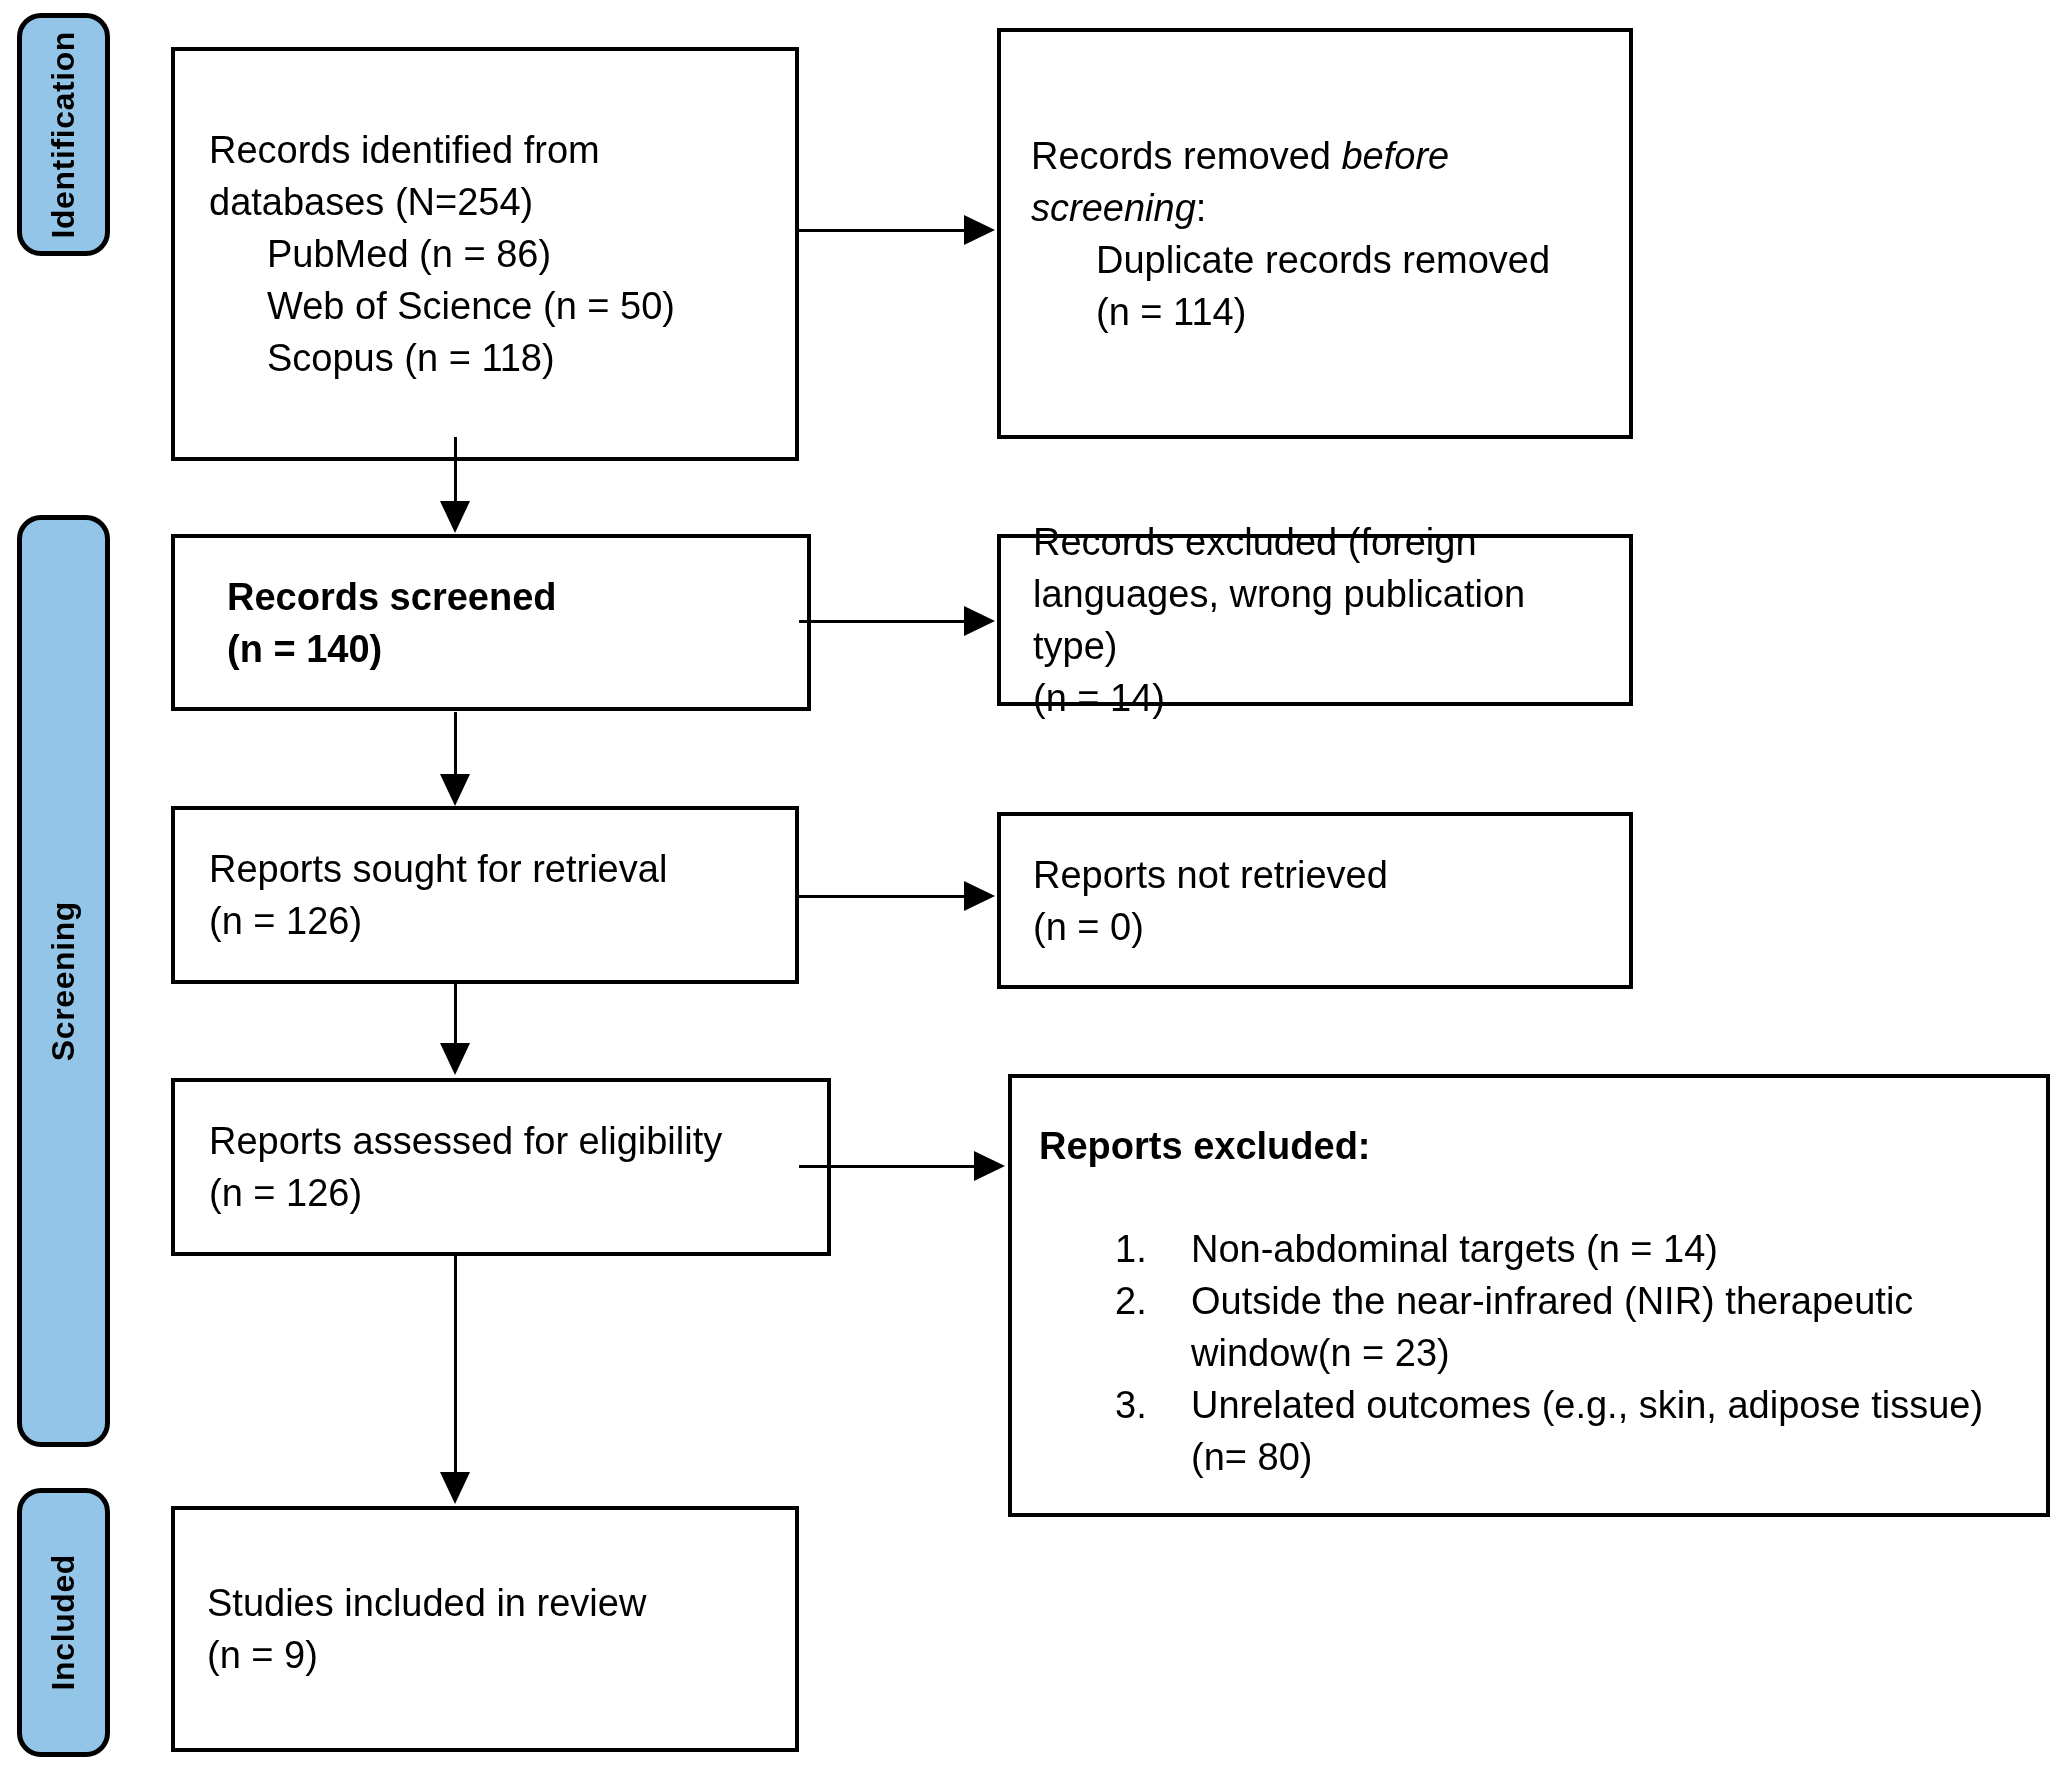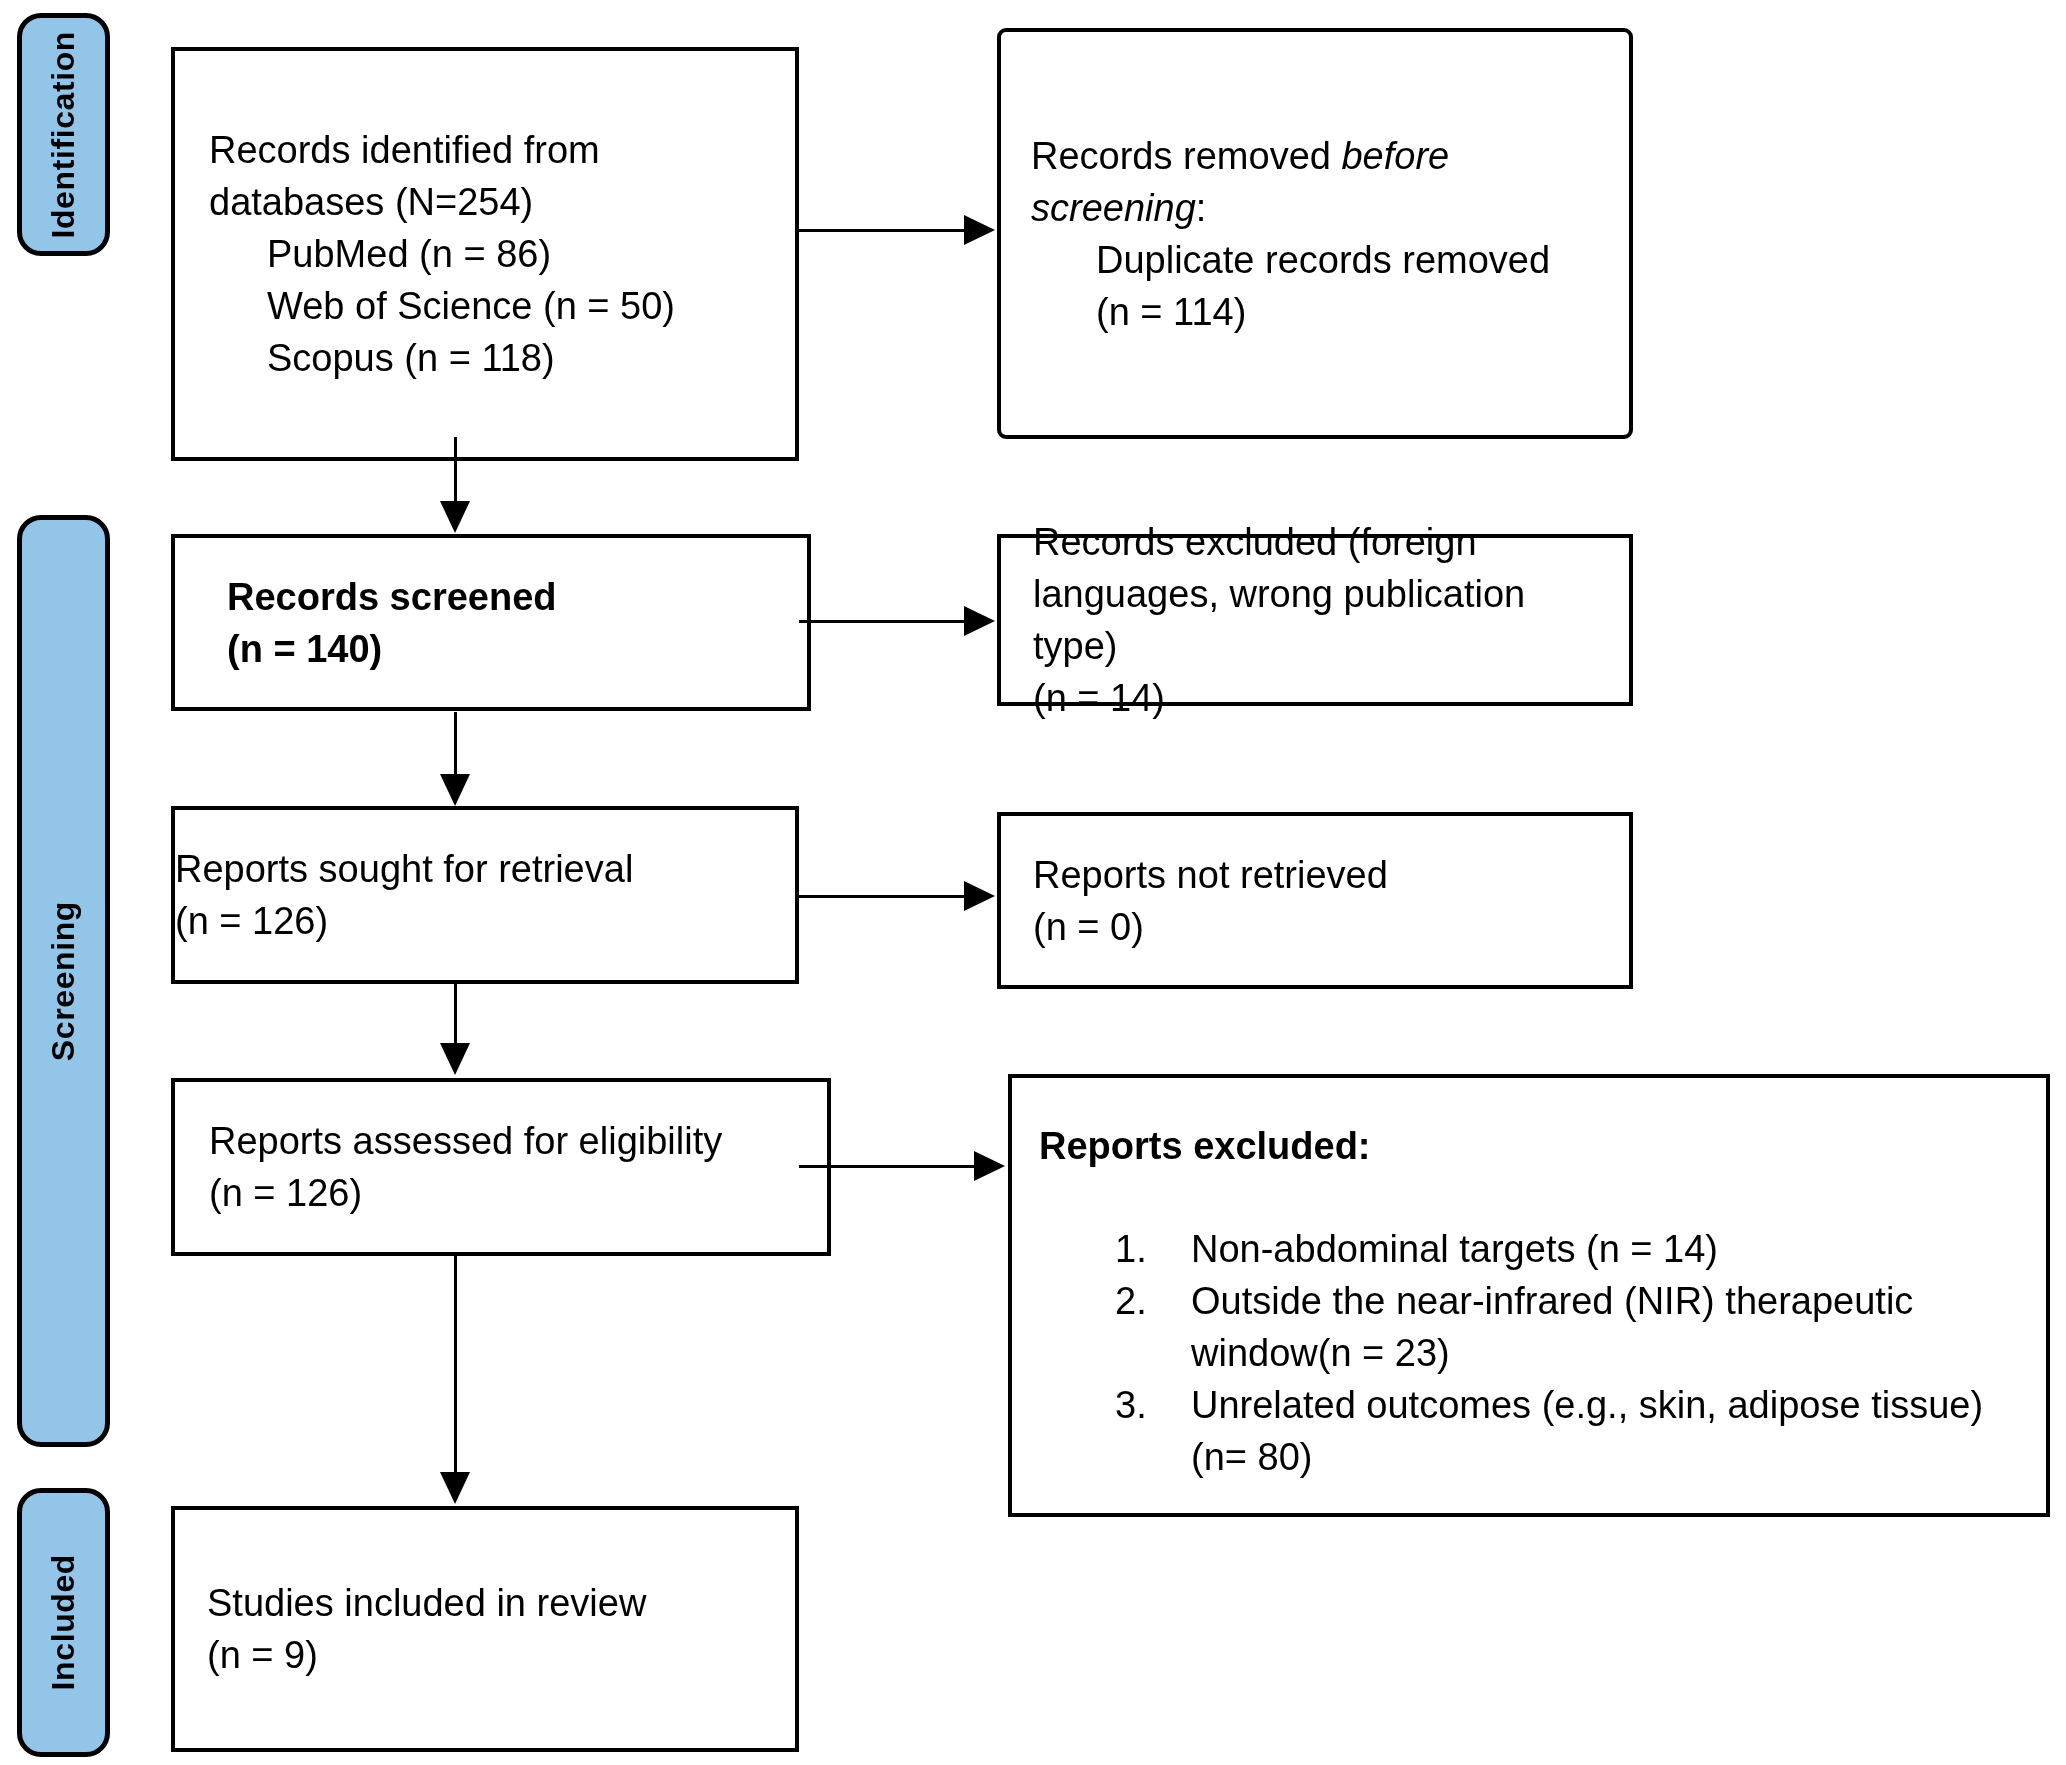--- a/index.html
+++ b/index.html
@@ -51,25 +51,25 @@
     flex-direction: column;
     justify-content: center;
     font-size: 38px;
     line-height: 52px;
   }
   .line { white-space: nowrap; }
   .sub  { margin-left: 58px; }
 
   #box-identified     { left: 171px;  top: 23px;   width: 628px; height: 414px; padding-left: 34px; margin-top: 24px; }
   #box-screened       { left: 171px;  top: 534px;  width: 640px; height: 177px; padding-left: 52px; font-weight: bold; }
-  #box-sought         { left: 171px;  top: 806px; width: 628px; height: 178px; }
+  #box-sought         { left: 171px;  top: 806px; width: 628px; height: 178px; padding-left: 34px; }
   #box-assessed       { left: 171px;  top: 1078px; width: 660px; height: 178px; padding-left: 34px; }
   #box-included       { left: 171px;  top: 1506px; width: 628px; height: 246px; padding-left: 32px; }
 
-  #box-removed        { left: 997px; top: 28px;   width: 636px; height: 411px; padding-left: 30px; border-radius: 9px; }
+  #box-removed        { left: 997px; top: 28px;   width: 636px; height: 411px; padding-left: 30px; }
   #box-removed .sub   { margin-left: 65px; }
   #box-excluded-screen{ left: 997px; top: 534px;  width: 636px; height: 172px; padding-left: 32px; }
   #box-not-retrieved  { left: 997px; top: 812px; width: 636px; height: 177px; padding-left: 32px; }
 
   #box-reports-excluded {
     left: 1008px; top: 1074px; width: 1042px; height: 443px;
     justify-content: flex-start;
     padding-top: 42px; padding-left: 27px;
   }
   .r4-heading {

